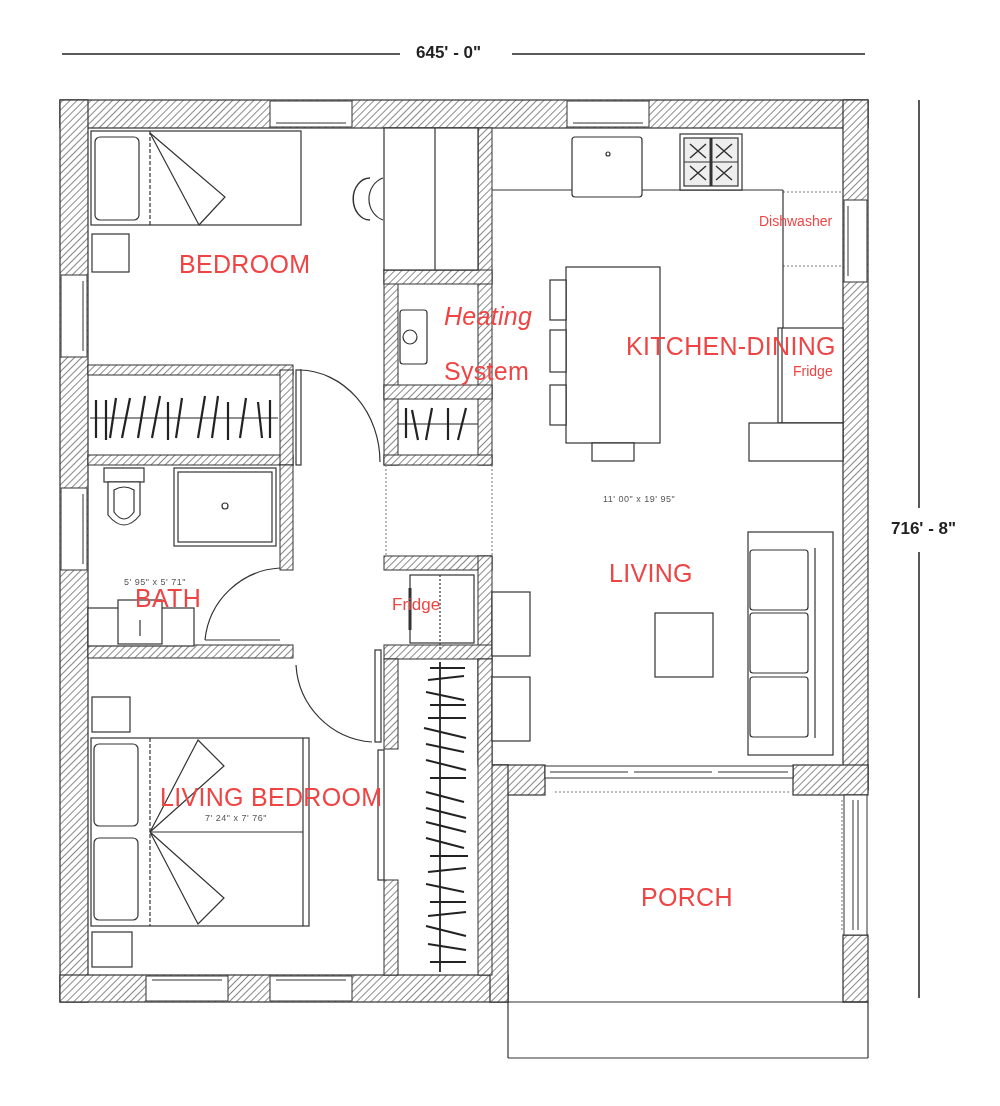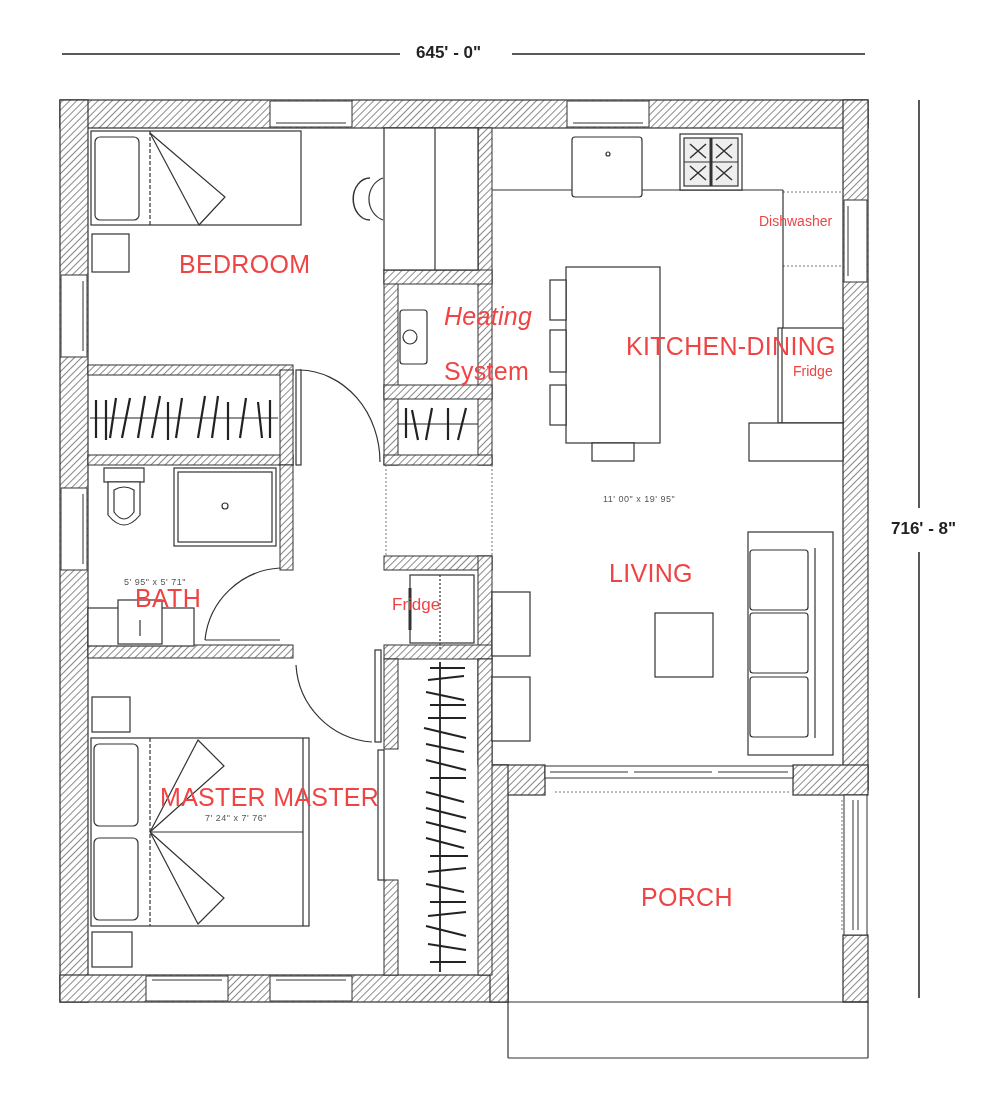--- a/index.html
+++ b/index.html
@@ -271,16 +271,16 @@
 <span class="lbl small" style="left:793px; top:363px; font-size:14px;">Fridge</span>
 
 <span class="lbl dim" style="left:603px; top:494px;">11' 00" x 19' 95"</span>
 <span class="lbl room" style="left:609px; top:559px;">LIVING</span>
 
 <span class="lbl room" style="left:135px; top:552px;margin-top:32px;">BATH</span>
 <span class="lbl dim" style="left:124px; top:577px;">5' 95" x 5' 71"</span>
 
 <span class="lbl small" style="left:392px; top:595px; font-size:17px;">Fridge</span>
 
-<span class="lbl room" style="left:160px; top:783px;">MASTER MASTER</span>
+<span class="lbl room" style="left:160px; top:783px;">LIVING BEDROOM</span>
 <span class="lbl dim" style="left:205px; top:813px;">7' 24" x 7' 76"</span>
 
 <span class="lbl room" style="left:641px; top:883px;text-align:right;">PORCH</span>
 
 </body></html>

